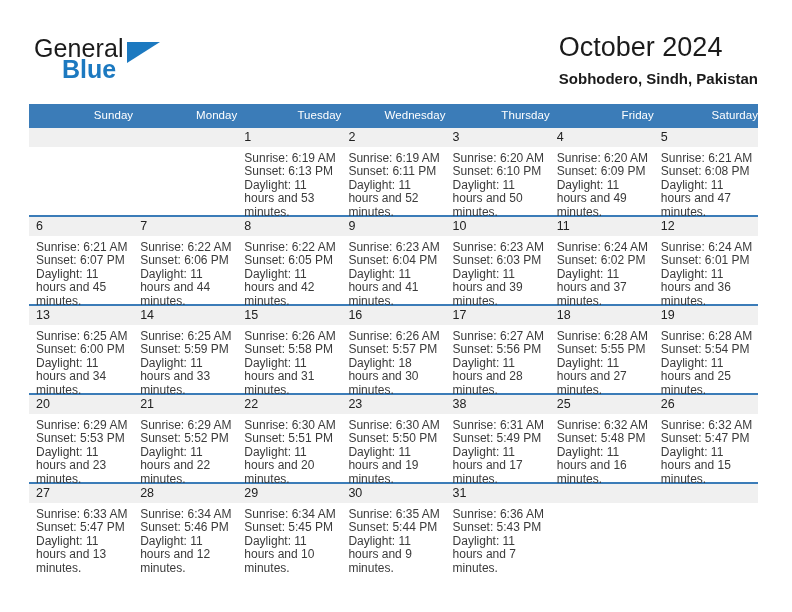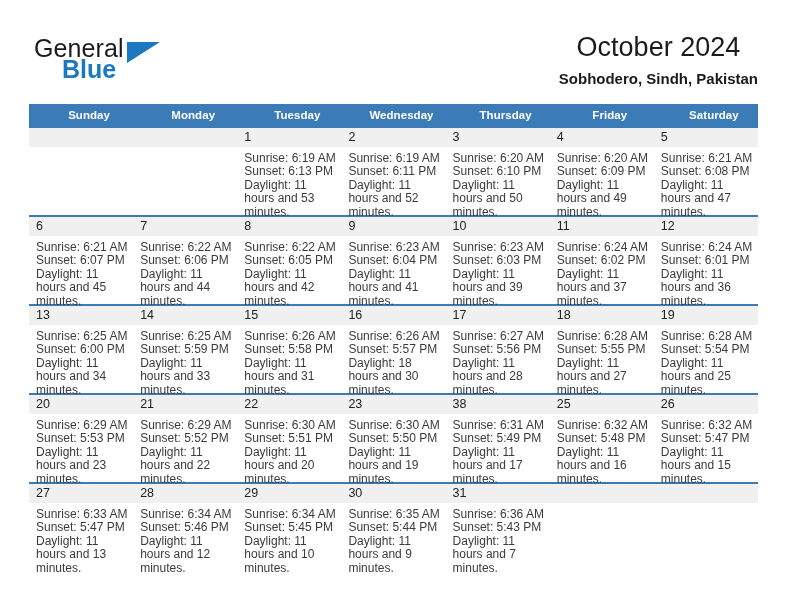--- a/index.html
+++ b/index.html
@@ -63,21 +63,21 @@
     width: 0;
     height: 0;
     border-left: 33px solid #1c79c0;
     border-bottom: 21px solid transparent;
   }
 
   .title-block {
     position: absolute;
     right: 34px;
     top: 30px;
-    text-align: center;
+    text-align: left;
   }
   .cal-title {
     font-size: 27px;
     color: #1b1b1b;
     font-weight: normal;
     line-height: 34px;
     white-space: nowrap;
   }
   .cal-subtitle {
     font-size: 15px;
@@ -96,22 +96,22 @@
     width: 729px;
     border-collapse: collapse;
     table-layout: fixed;
   }
   .calendar col { width: 104.14px; }
 
   .dow-row th {
     background: #3b7cb8;
     color: #ffffff;
     font-size: 11.5px;
-    font-weight: bold;
-    text-align: center;
+    font-weight: normal;
+    text-align: right;
     padding: 5px 0 5px 16px;
     height: 19px;
     box-sizing: border-box;
     border: none;
     letter-spacing: 0.05px;
   }
 
   .week-row td {
     vertical-align: top;
     padding: 0;

